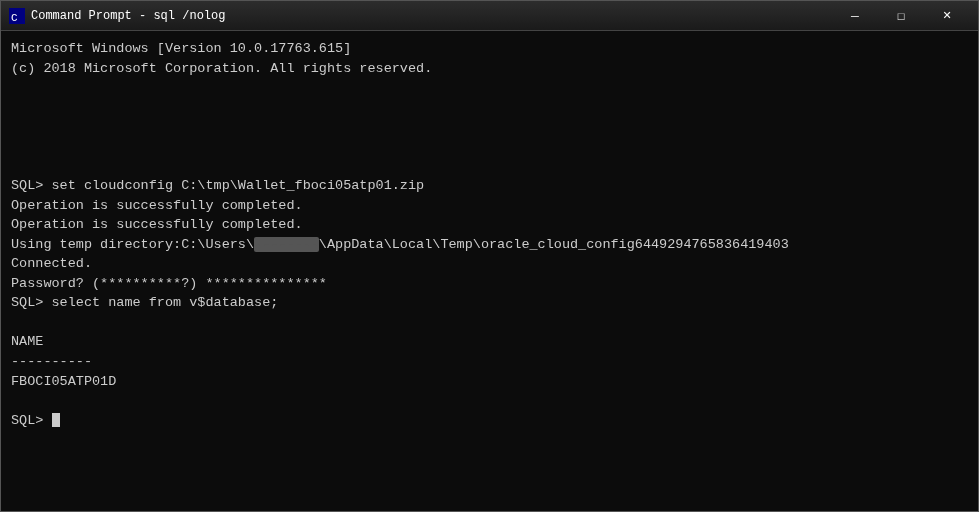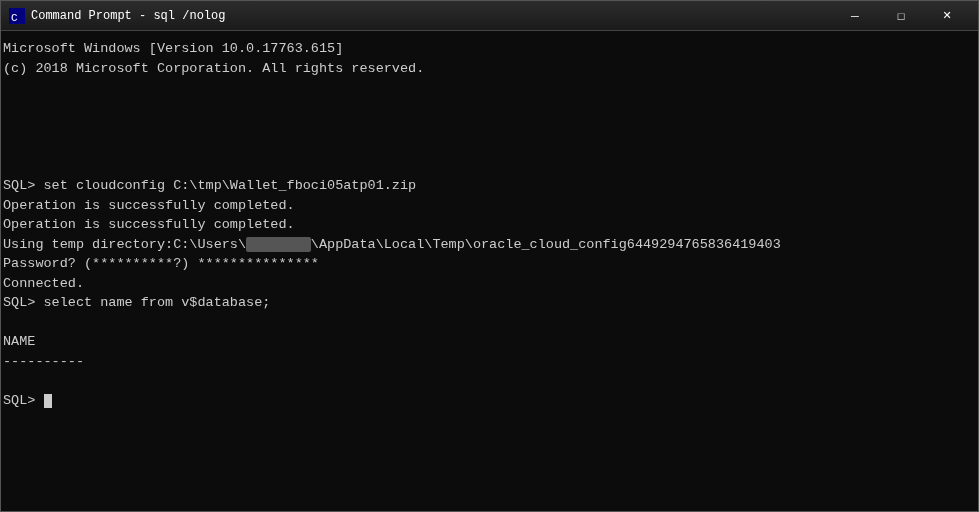--- a/index.html
+++ b/index.html
@@ -70,21 +70,21 @@
       cursor: pointer;
       display: flex;
       align-items: center;
       justify-content: center;
       font-family: 'Segoe UI', Arial, sans-serif;
     }
 
     .terminal-body {
       background: #0c0c0c;
       flex: 1;
-      padding: 8px 2px;
+      padding: 8px 10px;
       overflow: hidden;
       color: #cccccc;
       font-size: 13.5px;
       line-height: 1.45;
     }
 
     .line {
       white-space: pre;
       display: block;
     }
@@ -132,22 +132,23 @@
     <span class="line">(c) 2018 Microsoft Corporation. All rights reserved.</span>
     <span class="empty-line"></span>
     <span class="empty-line"></span>
     <span class="empty-line"></span>
     <span class="empty-line"></span>
     <span class="empty-line"></span>
     <span class="line">SQL&gt; set cloudconfig C:\tmp\Wallet_fboci05atp01.zip</span>
     <span class="line">Operation is successfully completed.</span>
     <span class="line">Operation is successfully completed.</span>
     <span class="line">Using temp directory:C:\Users\<span style="background:#555;color:#555;border-radius:2px;">--------</span>\AppData\Local\Temp\oracle_cloud_config6449294765836419403</span>
+    <span class="line">Connected.</span>
     <span class="line">Password? (**********?) ***************</span>
-    <span class="line">Connected.</span>
     <span class="line">SQL&gt; select name from v$database;</span>
     <span class="empty-line"></span>
     <span class="line">NAME</span>
     <span class="line">----------</span>
+    <span class="line">FBOCI05ATP01D</span>
     <span class="empty-line"></span>
     <span class="line">SQL&gt; <span class="cursor"></span></span>
   </div>
 </div>
 
 </body></html>

